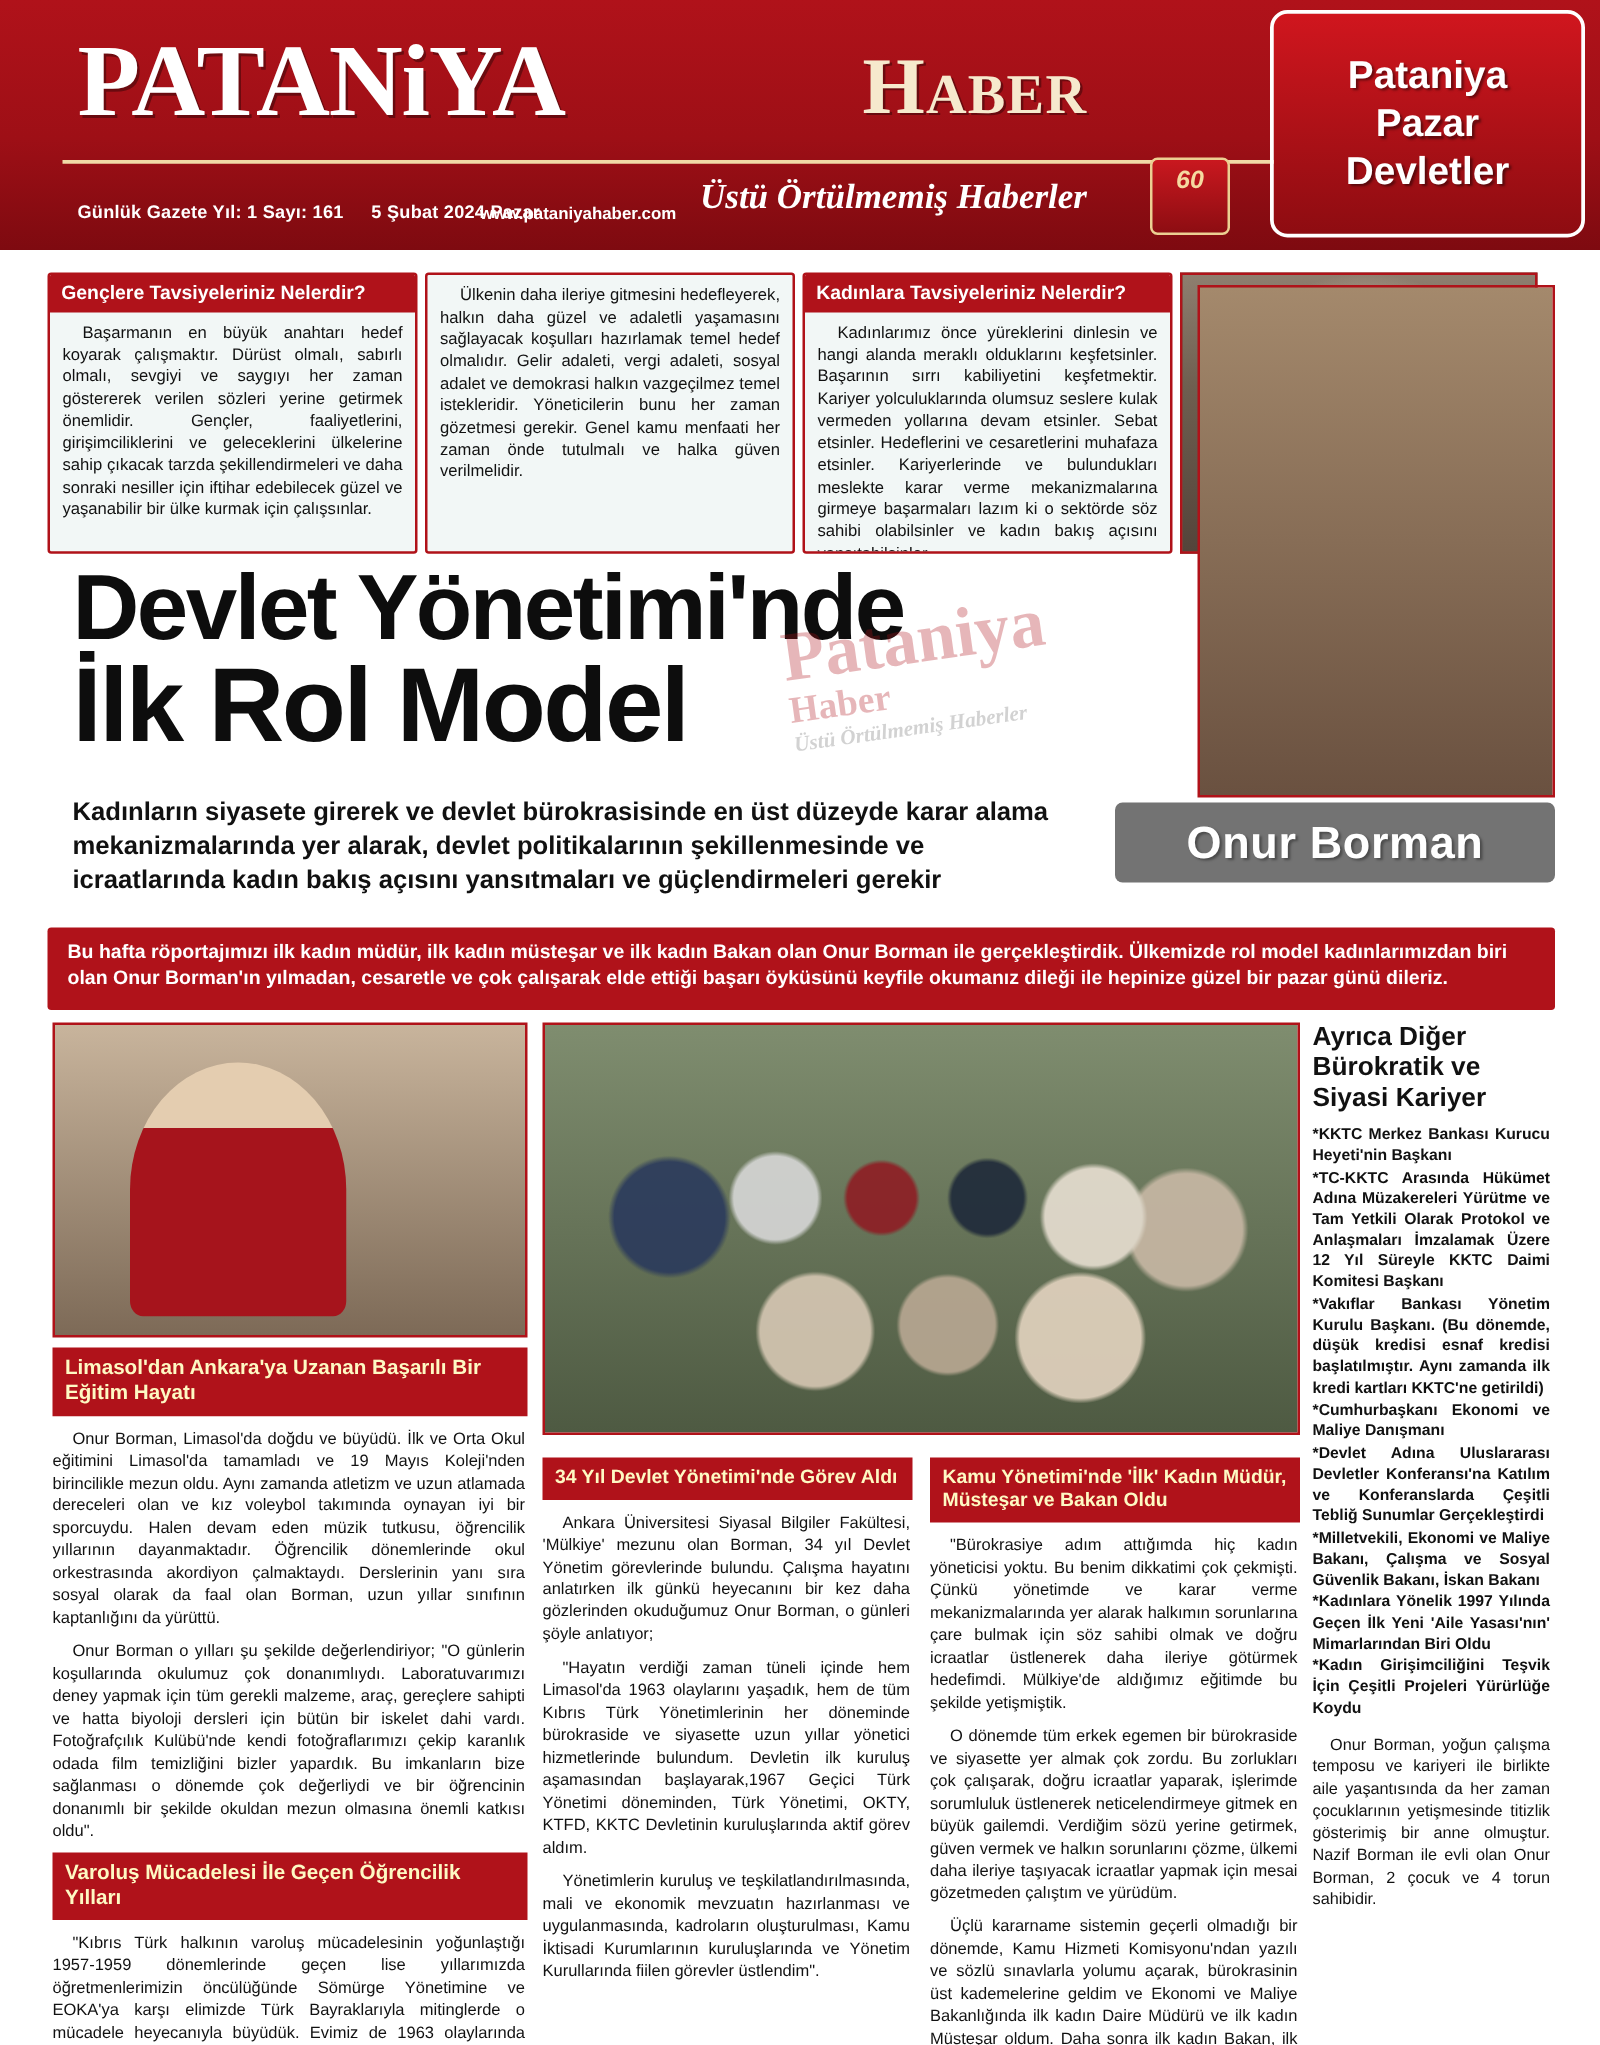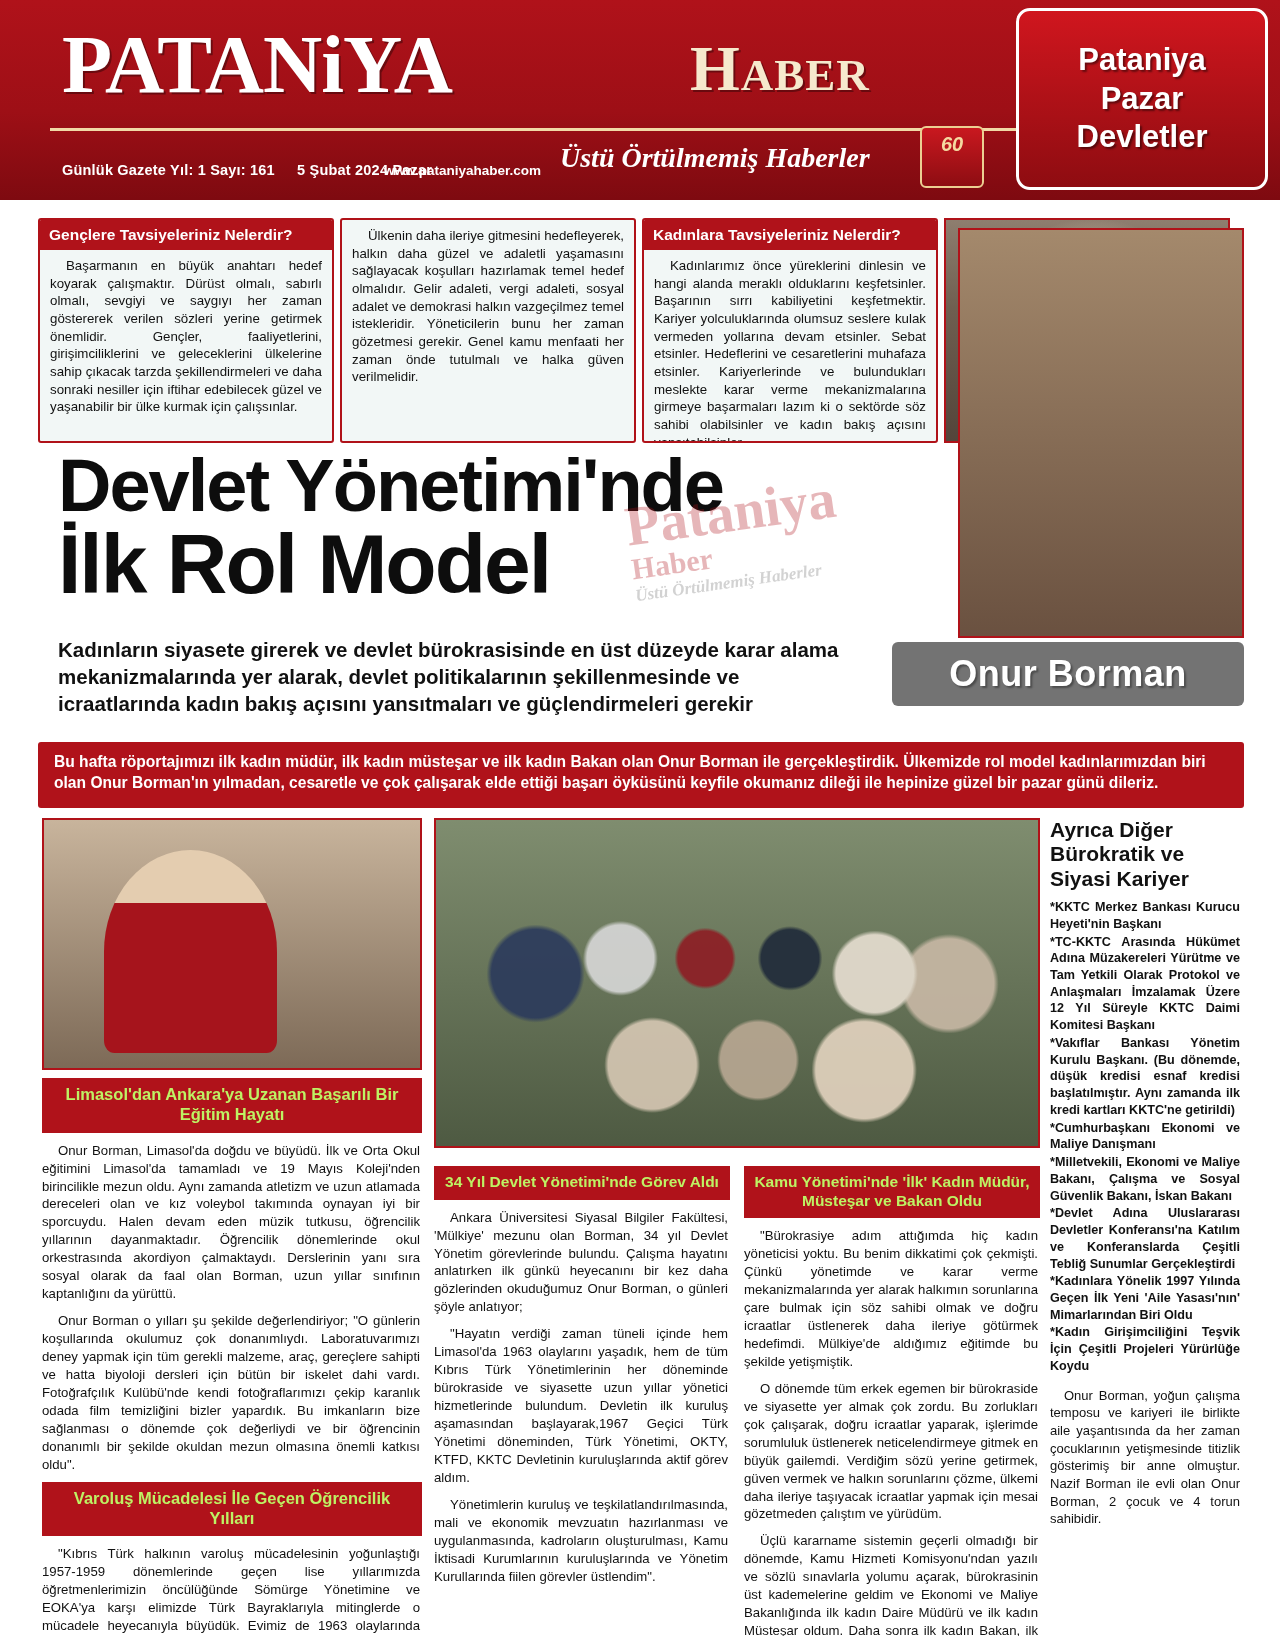--- a/index.html
+++ b/index.html
@@ -242,26 +242,25 @@
       radial-gradient(circle at 60% 34%, #1f2a3a 0 8%, rgba(0,0,0,0) 9%),
       radial-gradient(circle at 76% 40%, #e8dfd2 0 9%, rgba(0,0,0,0) 10%),
       radial-gradient(circle at 90% 44%, #c9b9a6 0 9%, rgba(0,0,0,0) 10%),
       radial-gradient(circle at 34% 76%, #d7c8b4 0 11%, rgba(0,0,0,0) 12%),
       radial-gradient(circle at 54% 74%, #b9a893 0 11%, rgba(0,0,0,0) 12%),
       radial-gradient(circle at 74% 78%, #e4d4c0 0 11%, rgba(0,0,0,0) 12%);
     opacity:.9;
   }
 
   .sec-title {
-    background: #b0121a; color: #bef264;
+    background: #b0121a; color: #fef9c3;
     font-weight: bold; font-size: 16.5px;
     line-height: 1.2;
     padding: 7px 10px 8px 10px;
     margin-top: 8px;
-    text-align: center;
   }
   .sec-title.thin { font-size: 15.5px; }
   .para {
     font-size: 13.2px; line-height: 1.36;
     text-align: justify;
     text-indent: 16px;
     margin: 9px 0 0 0;
   }
   .col-left .para, .col-mid .para { padding-right: 2px; }
 
@@ -375,22 +374,22 @@
       </div>
     </div>
 
     <div class="col-right">
       <div class="right-title">Ayrıca Diğer Bürokratik ve Siyasi Kariyer</div>
       <div class="right-list">
         <div>*KKTC Merkez Bankası Kurucu Heyeti'nin Başkanı</div>
         <div>*TC-KKTC Arasında Hükümet Adına Müzakereleri Yürütme ve Tam Yetkili Olarak Protokol ve Anlaşmaları İmzalamak Üzere 12 Yıl Süreyle KKTC Daimi Komitesi Başkanı</div>
         <div>*Vakıflar Bankası Yönetim Kurulu Başkanı. (Bu dönemde, düşük kredisi esnaf kredisi başlatılmıştır. Aynı zamanda ilk kredi kartları KKTC'ne getirildi)</div>
         <div>*Cumhurbaşkanı Ekonomi ve Maliye Danışmanı</div>
+        <div>*Devlet Adına Uluslararası Devletler Konferansı'na Katılım ve Konferanslarda Çeşitli Tebliğ Sunumlar Gerçekleştirdi</div>
         <div>*Milletvekili, Ekonomi ve Maliye Bakanı, Çalışma ve Sosyal Güvenlik Bakanı, İskan Bakanı</div>
-        <div>*Devlet Adına Uluslararası Devletler Konferansı'na Katılım ve Konferanslarda Çeşitli Tebliğ Sunumlar Gerçekleştirdi</div>
         <div>*Kadınlara Yönelik 1997 Yılında Geçen İlk Yeni 'Aile Yasası'nın' Mimarlarından Biri Oldu</div>
         <div>*Kadın Girişimciliğini Teşvik İçin Çeşitli Projeleri Yürürlüğe Koydu</div>
       </div>
       <p class="right-para">Onur Borman, yoğun çalışma temposu ve kariyeri ile birlikte aile yaşantısında da her zaman çocuklarının yetişmesinde titizlik gösterimiş bir anne olmuştur. Nazif Borman ile evli olan Onur Borman, 2 çocuk ve 4 torun sahibidir.</p>
     </div>
 
   </div>
 </div>
 
 </body></html>

